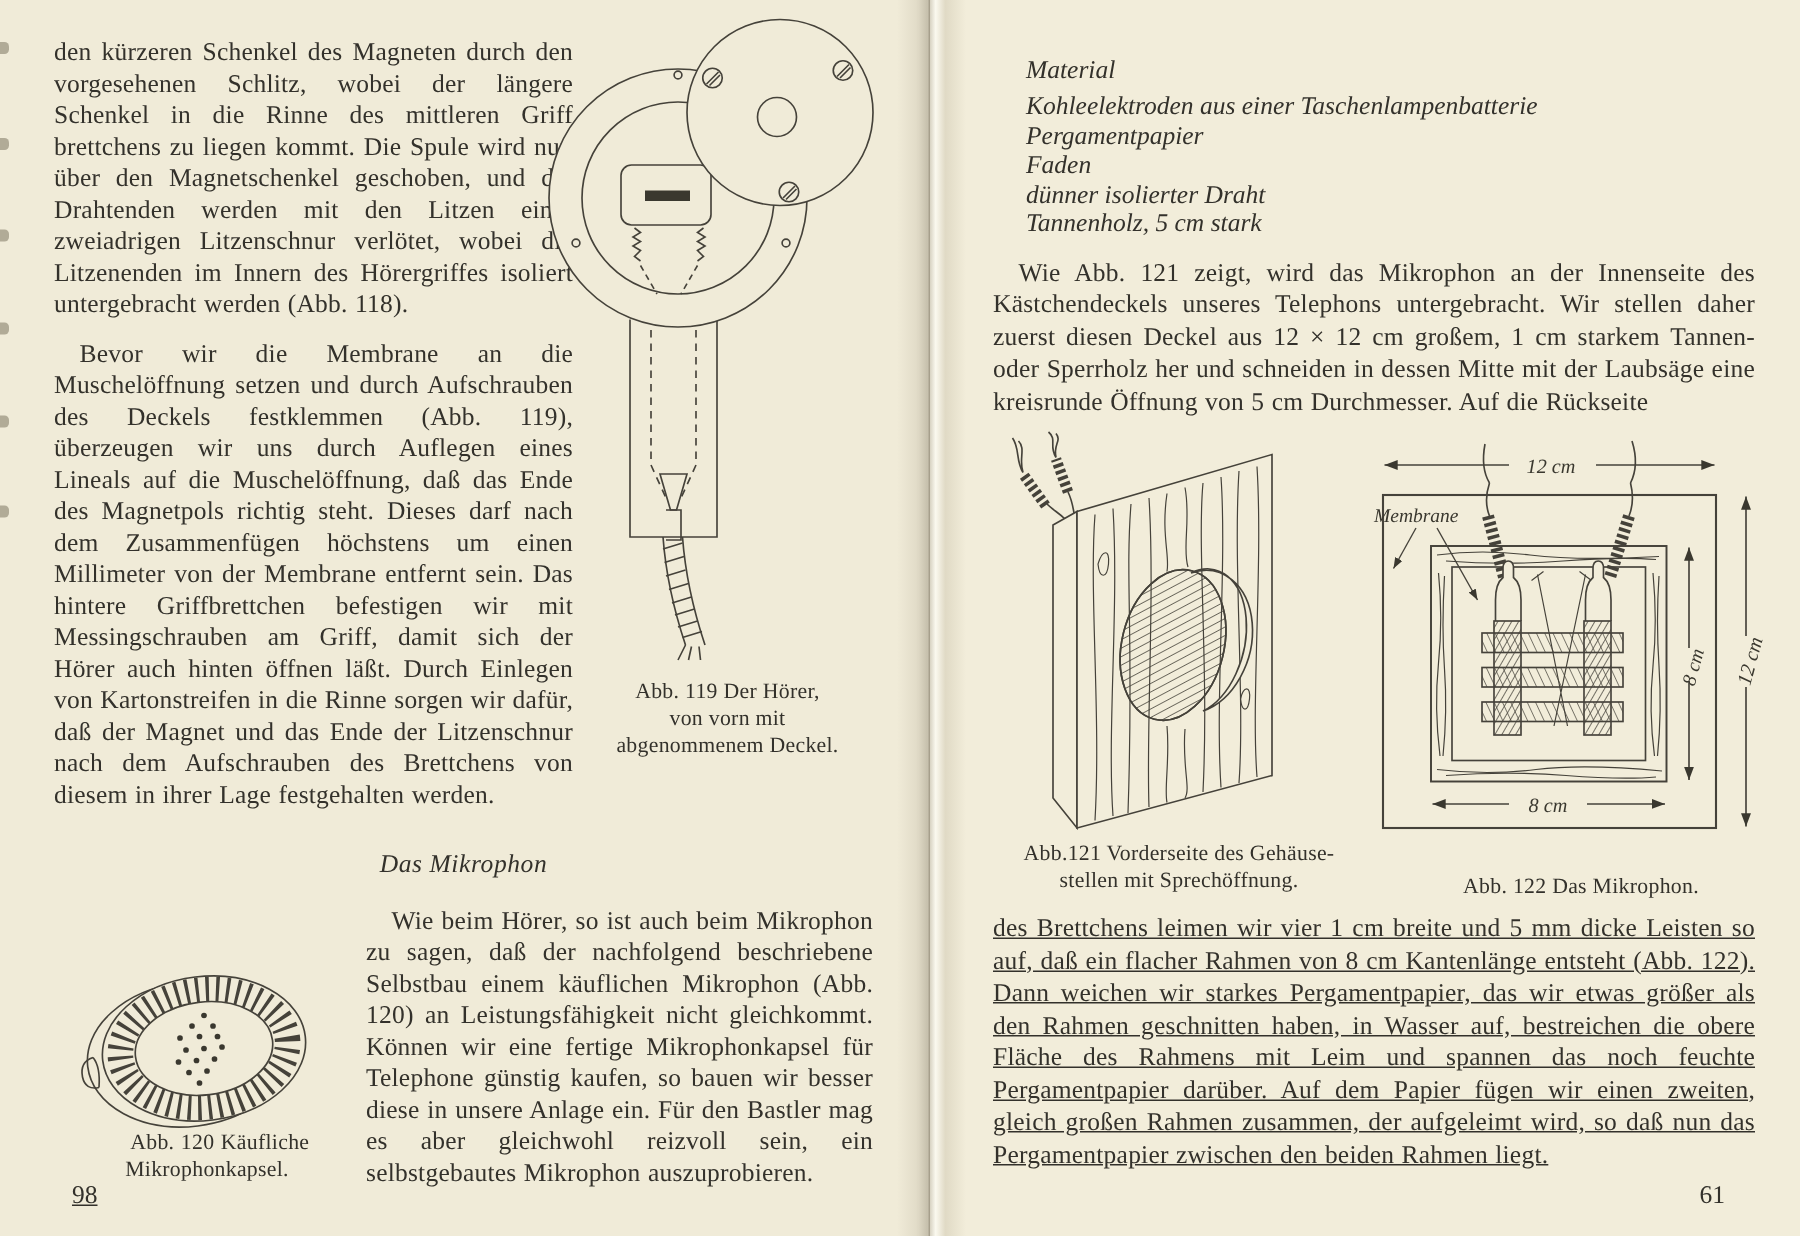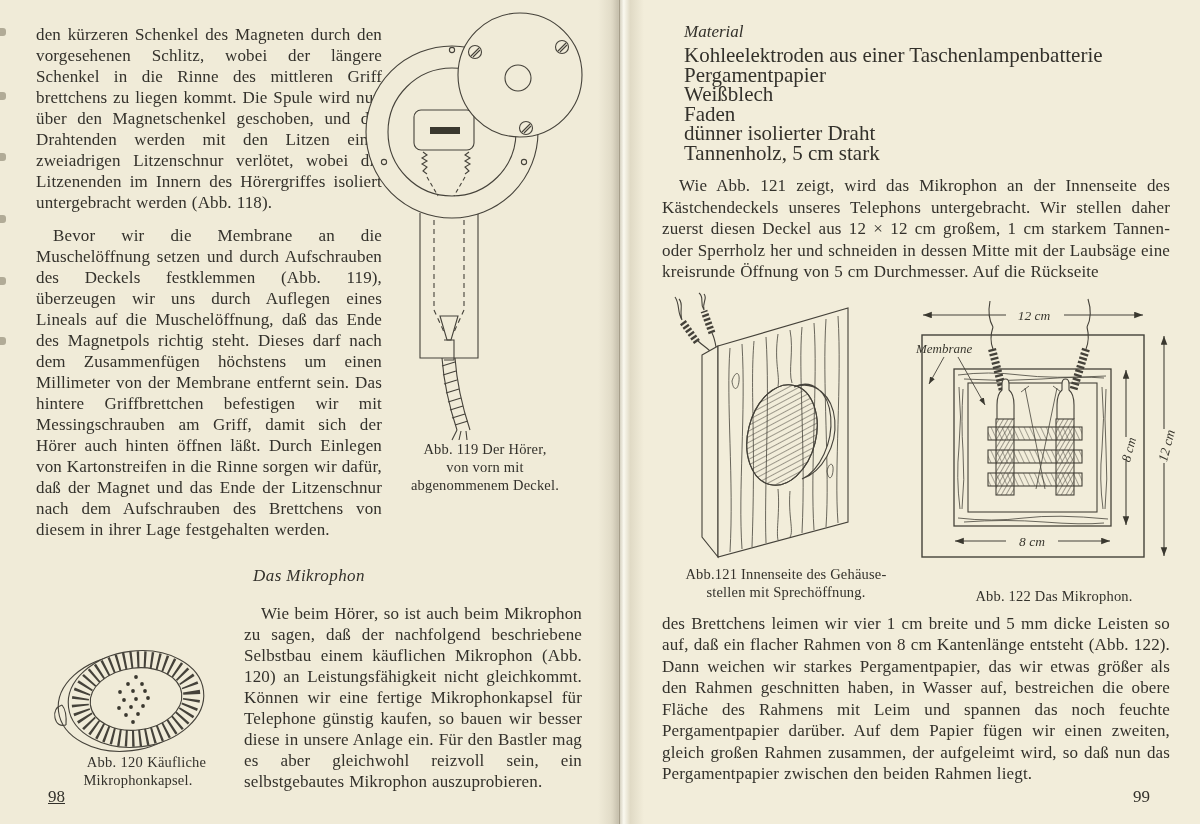--- a/index.html
+++ b/index.html
@@ -7,51 +7,51 @@
   .book{position:relative;width:1200px;height:824px;background:#f1ecd9;overflow:hidden;color:#33312b;}
   .page{position:absolute;top:0;height:824px;}
   .page-left{left:0;width:612px;background:#f0ebd8;}
   .page-right{left:612px;width:588px;background:#f2edda;}
   .seam{position:absolute;left:598px;top:0;bottom:0;width:46px;pointer-events:none;z-index:5;
     background:linear-gradient(to right,rgba(101,90,64,0) 0%,rgba(101,90,64,.10) 28%,rgba(74,64,44,.26) 44%,rgba(255,255,250,.65) 56%,rgba(130,118,88,.16) 70%,rgba(130,118,88,0) 100%);}
   .seam-line{position:absolute;left:619px;top:0;bottom:0;width:1px;background:rgba(92,82,58,.38);z-index:6;}
   .stitch{position:absolute;left:0;width:6px;height:8px;background:#7d7663;opacity:.55;border-radius:0 3px 3px 0;z-index:4;}
 
   .lp-content{position:absolute;left:36px;top:24px;width:546px;}
-  .rp-content{position:absolute;left:50px;top:14px;width:508px;}
+  .rp-content{position:absolute;left:50px;top:29px;width:508px;}
 
   p.bodytext{margin:0;font-size:17px;line-height:21px;text-align:justify;letter-spacing:.15px;word-spacing:.5px;}
   p.bodytext + p.bodytext{margin-top:12px;}
   .indent{text-indent:17px;}
   .rp-content p.bodytext{line-height:21.5px;}
 
   .fig119-float{float:right;width:192px;height:486px;margin:-14px -2px 4px 10px;position:relative;}
   .fig119-float svg{display:block;margin-left:-14px;}
   .cap{font-size:14.5px;line-height:18px;text-align:center;letter-spacing:.2px;}
-  .cap119{margin-top:0px;width:206px;margin-left:-10px;}
+  .cap119{margin-top:12px;width:206px;margin-left:-10px;}
 
   .heading{margin:26px 0 17px 0;text-align:center;font-size:17px;font-weight:normal;font-style:italic;letter-spacing:.4px;}
 
   .fig120-float{float:left;width:188px;margin:42px 12px 0 8px;}
   .fig120-float svg{display:block;margin:2px 0 2px 2px;}
 
   .pagenum{position:absolute;bottom:17px;font-size:17px;}
   .pn-left{left:48px;text-decoration:underline;}
   .pn-right{right:50px;}
 
   .mat-head{font-style:italic;font-size:17px;margin:8px 0 4px 22px;}
-  .mat-list{margin-left:22px;font-size:21px;line-height:19.5px;}
+  .mat-list{margin-left:22px;font-size:17px;line-height:19.5px;font-style:italic;}
   .figs-row{margin-top:8px;width:540px;display:flex;align-items:flex-start;}
   .figblock{text-align:center;}
   .fb121{width:240px;margin-left:4px;}
   .fb122{width:296px;margin-left:0px;}
   .figblock svg{display:block;}
   .cap121{margin-top:4px;}
   .cap122{margin-top:16px;}
-  .rp-para2{margin-top:8px !important;}
+  .rp-para2{margin-top:8px !important;text-decoration:underline;}
 
   svg{overflow:visible;}
   svg .ln{stroke:#45423a;stroke-width:1.1;fill:none;}
   svg .fill-paper{fill:#f0ebd8;}
   svg .fill-paper2{fill:#f2edda;}
   svg .ink{fill:#3a382f;}
   svg text{font-family:"Liberation Serif","DejaVu Serif",serif;font-style:italic;fill:#3a382f;}
 </style>
 </head>
 <body>
@@ -168,21 +168,20 @@
     <div class="pagenum pn-left">98</div>
   </div>
 
   <div class="page page-right">
     <div class="rp-content">
 
       <div class="mat-head">Material</div>
       <div class="mat-list">
         <div>Kohleelektroden aus einer Taschenlampenbatterie</div>
         <div>Pergamentpapier</div>
-        <div>Weißblech</div>
         <div>Faden</div>
         <div>dünner isolierter Draht</div>
         <div>Tannenholz, 5 cm stark</div>
       </div>
 
       <p class="bodytext indent" style="margin-top:12px">Wie Abb. 121 zeigt, wird das Mikrophon an der Innenseite des Kästchendeckels unseres Telephons untergebracht. Wir stellen daher zuerst diesen Deckel aus 12 × 12 cm großem, 1 cm starkem Tannen- oder Sperrholz her und schneiden in dessen Mitte mit der Laubsäge eine kreisrunde Öffnung von 5 cm Durchmesser. Auf die Rückseite</p>
 
       <div class="figs-row">
 
         <div class="figblock fb121">
@@ -219,21 +218,21 @@
               <path d="M172,25 C176,90 168,180 172,232"></path>
               <path d="M66,90 c3,-10 8,-10 7,0 c-1,10 -6,10 -7,0"></path>
               <path d="M161,180 c2,-9 7,-9 6,0 c-1,9 -5,9 -6,0"></path>
             </g>
 
             <ellipse cx="116" cy="144" rx="34" ry="51" transform="rotate(14 116 144)" fill="url(#hA)" stroke="#45423a" stroke-width="1.1"></ellipse>
             <path class="ln fill-paper2" d="M128,96 a30,47 14 0 1 8,92 a34,46 16 0 0 -8,-92 Z"></path>
             <ellipse cx="116" cy="144" rx="34" ry="51" transform="rotate(14 116 144)" fill="none" stroke="#45423a" stroke-width="1.1"></ellipse>
           </svg>
           <div class="cap cap121">
-            <span>Abb.121  Innenseite des Gehäuse-</span><br>
+            <span>Abb.121  Vorderseite des Gehäuse-</span><br>
             <span>stellen mit Sprechöffnung.</span>
           </div>
         </div>
 
         <div class="figblock fb122">
           <svg width="294" height="280" viewBox="0 0 294 280">
             <defs>
               <marker id="arr" markerWidth="9" markerHeight="8" refX="8" refY="3" orient="auto">
                 <path d="M0,0 L8,3 L0,6 Z" fill="#3a382f"></path>
               </marker>
@@ -299,18 +298,18 @@
             <rect x="82" y="136" width="94" height="13" fill="url(#hC)" stroke="#45423a" stroke-width="1.1"></rect>
             <rect x="82" y="159" width="94" height="13" fill="url(#hC)" stroke="#45423a" stroke-width="1.1"></rect>
             <rect x="82" y="182" width="94" height="13" fill="url(#hC)" stroke="#45423a" stroke-width="1.1"></rect>
           </svg>
           <div class="cap cap122">Abb. 122  Das Mikrophon.</div>
         </div>
       </div>
 
       <p class="bodytext rp-para2">des Brettchens leimen wir vier 1 cm breite und 5 mm dicke Leisten so auf, daß ein flacher Rahmen von 8 cm Kantenlänge entsteht (Abb. 122). Dann weichen wir starkes Pergamentpapier, das wir etwas größer als den Rahmen geschnitten haben, in Wasser auf, bestreichen die obere Fläche des Rahmens mit Leim und spannen das noch feuchte Pergamentpapier darüber. Auf dem Papier fügen wir einen zweiten, gleich großen Rahmen zusammen, der aufgeleimt wird, so daß nun das Pergamentpapier zwischen den beiden Rahmen liegt.</p>
     </div>
-    <div class="pagenum pn-right">99</div>
+    <div class="pagenum pn-right">61</div>
   </div>
 
   <div class="seam"></div>
   <div class="seam-line"></div>
 </div>
 
 </body></html>

